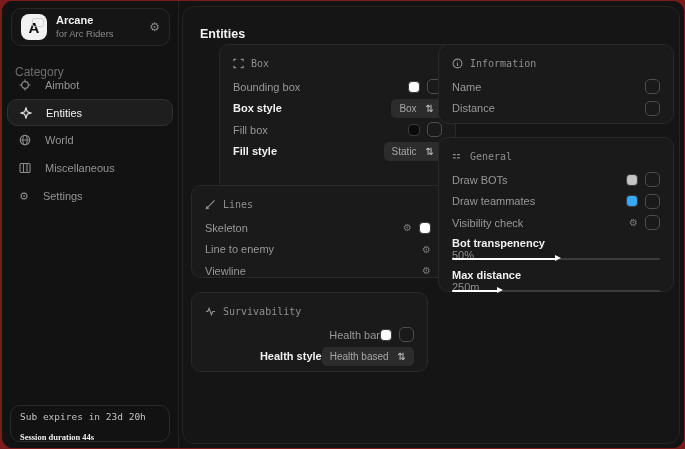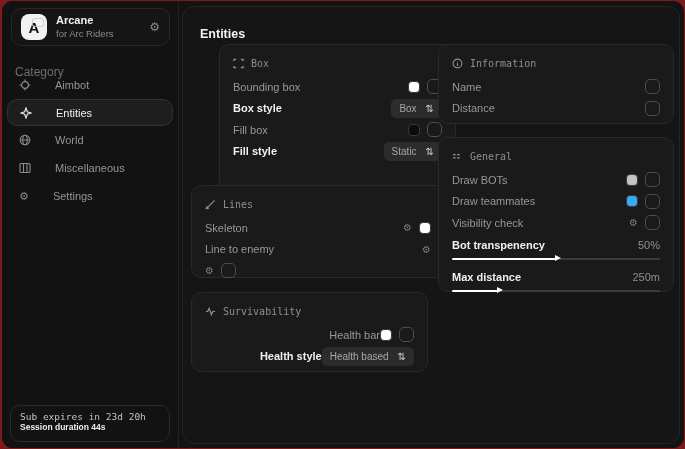--- a/index.html
+++ b/index.html
@@ -21,31 +21,31 @@
   .logo-badge::after { content:""; position:absolute; right:3px; top:4px; width:10px; height:7px;
                 border:1.5px solid #c9c9c9; border-radius:2px; opacity:.8; }
   .logo-texts { flex:1; line-height:1.25; }
   .logo-name { color:#f0f0f0; font-size:11px; font-weight:bold; }
   .logo-sub  { color:#8b8b8b; font-size:9.5px; }
   .gear-glyph { font-family:"DejaVu Sans", sans-serif; color:#8a8a8a; font-size:12px; cursor:pointer; }
 
   .category { position:absolute; left:13px; top:64px; color:#6d6d6d; font-size:12px; }
 
   .nav { position:absolute; left:0; top:70px; right:0; }
-  .nav-item { height:28px; display:flex; align-items:center; gap:24px;
+  .nav-item { height:28px; display:flex; align-items:center; gap:14px;
               padding-left:17px; color:#949494; font-size:11px; cursor:pointer; }
   .nav-item svg { stroke:#8a8a8a; }
   .nav-item.active { background:#1e1e1e; border:1px solid #313131; border-radius:10px;
                      margin:0 5px; padding-left:12px; color:#f2f2f2; height:27px; }
   .nav-item.active svg { stroke:#e8e8e8; }
 
   .sub-box { position:absolute; left:8px; bottom:6px; width:160px; height:37px;
              border:1px solid #2a2a2a; border-radius:10px; padding:5px 9px 12px 9px; }
   .sub-line1 { font-family:"DejaVu Sans Mono", monospace; color:#c3c3c3; font-size:9.5px; white-space:nowrap; }
-  .sub-line2 { color:#ececec; font-size:8.5px; font-weight:bold; margin-top:0; }
+  .sub-line2 { color:#ececec; font-size:8.5px; font-weight:bold; margin-top:10px;font-family:Liberation Serif, serif; }
 
   
   .main { position:absolute; left:180px; top:5px; right:4px; bottom:4px;
           background:#151515; border:1px solid #252525; border-radius:12px; }
   .main-title { position:absolute; left:17px; top:20px; color:#f2f2f2;
                 font-size:12.5px; font-weight:bold; }
 
   .panel { position:absolute; background:#1a1a1a; border:1px solid #292929;
            border-radius:10px; padding:11px 13px 0 13px; }
   #panel-box   { left:0;  top:37px;  width:237px; height:148px;margin-left:36px; }
@@ -66,21 +66,21 @@
   .swatch { width:12px; height:12px; border-radius:4px; border:1px solid #3a3a3a; cursor:pointer; }
   .cbox { width:15px; height:15px; border:1.5px solid #4d4d4d; border-radius:5px; cursor:pointer; }
   .row-gear { font-family:"DejaVu Sans", sans-serif; color:#7a7a7a; font-size:10px; cursor:pointer; }
 
   .select { height:19px; background:#2c2c2c; border-radius:5px; display:flex; align-items:center;
             gap:9px; padding:0 8px; cursor:pointer; }
   .select .val { color:#a6a6a6; font-size:10px; }
   .select .sw  { color:#cfcfcf; font-size:10px; font-family:"DejaVu Sans", sans-serif; }
 
   .slider-block { margin-top:3px; }
-  .slider-head { display:flex; align-items:center; height:16px; }
+  .slider-head { display:flex; align-items:flex-start; height:16px;flex-direction:column; }
   .slider-head .val { color:#8f8f8f; font-size:11px; }
   .track { position:relative; height:8px; margin-top:2px; margin-bottom:6px; cursor:pointer; }
   .track::before { content:""; position:absolute; left:0; right:0; top:3px; height:2px;
                    background:#3c3c3c; border-radius:1px; }
   .fill { position:absolute; left:0; top:3px; height:2px; background:#fff; border-radius:1px; }
   .thumb { position:absolute; right:-5px; top:-2.5px; width:0; height:0;
            border-left:6px solid #fff; border-top:3.5px solid transparent;
            border-bottom:3.5px solid transparent; }
 
   .cursor { position:absolute; left:-3px; bottom:-4px; width:0; height:0;
@@ -211,20 +211,21 @@
           </span>
       </div>
       <div class="row">
         <span class="lbl">Line to enemy</span>
         <span class="ctrls">
             <span class="row-gear">⚙</span>
             <span class="cbox"></span>
           </span>
       </div>
       <div class="row">
+        <span class="lbl">Viewline</span>
         <span class="ctrls">
             <span class="row-gear">⚙</span>
             <span class="cbox"></span>
           </span>
       </div>
     </div>
 
     <div class="panel" id="panel-surv">
       <div class="phead">
         <svg width="11" height="11" viewBox="0 0 12 12" fill="none" stroke-width="1.3">

